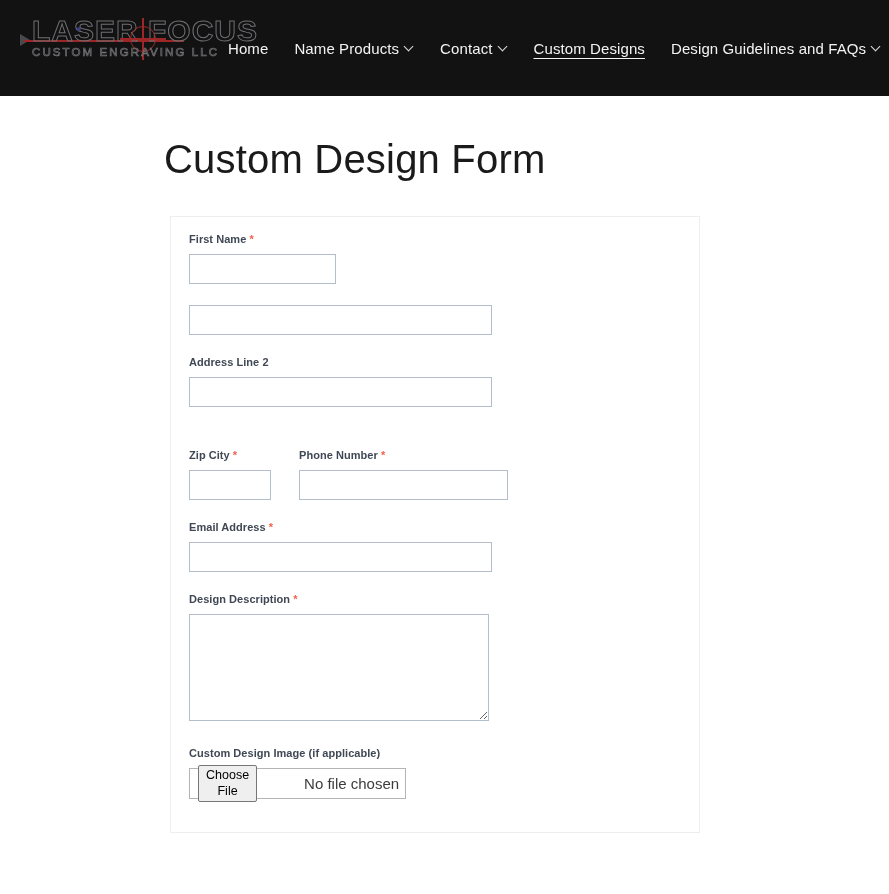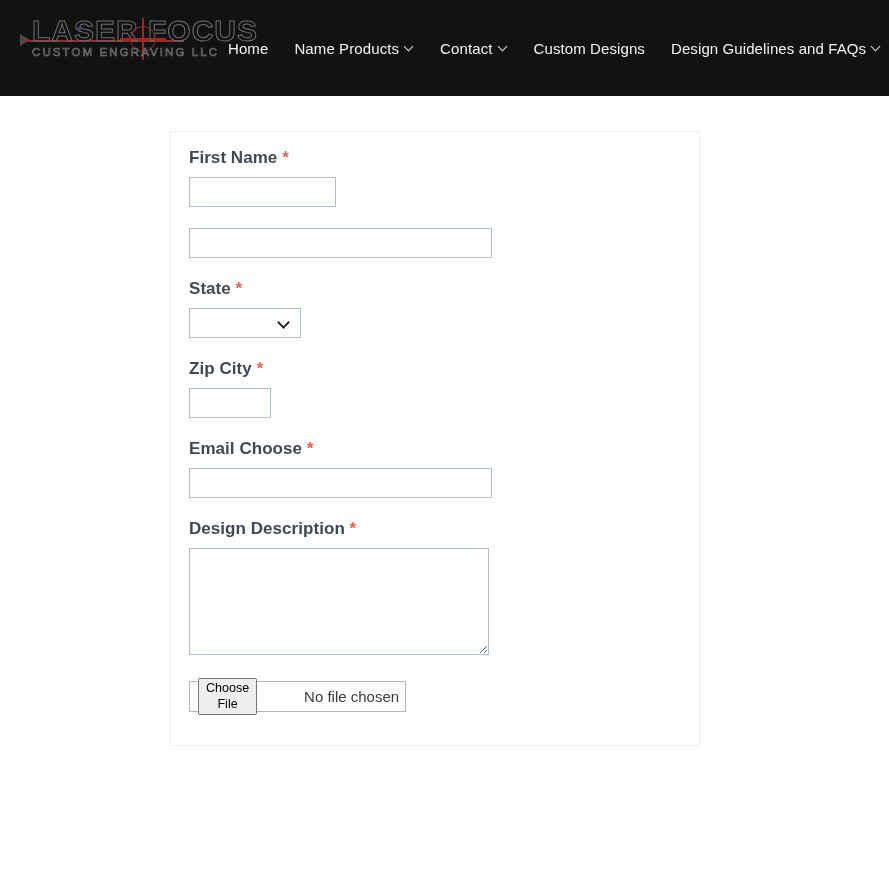--- a/index.html
+++ b/index.html
@@ -119,20 +119,21 @@
     display: flex;
     align-items: center;
     gap: 6px;
     color: #f3f3f3;
     font-size: 15px;
     letter-spacing: 0.1px;
     cursor: pointer;
     white-space: nowrap;
   }
   .nav-item.active .nav-label {
+    text-decoration: underline;
     text-underline-offset: 4px;
     text-decoration-thickness: 1px;
   }
   .chev {
     display: inline-block;
     width: 9px;
     height: 9px;
     position: relative;
     top: -2px;
   }
@@ -176,21 +177,21 @@
     margin: 35px 0 0 170px;
     width: 530px;
     border: 1px solid #eceef1;
     background: #ffffff;
     padding: 16px 18px 20px 18px;
   }
 
   .field { margin-bottom: 13px; }
   .field-label {
     display: block;
-    font-size: 17px;
+    font-size: 11px;
     font-weight: bold;
     color: #3f4854;
     margin: 0 0 9px 0;
     letter-spacing: 0.05px;
   }
   .req { color: #f0604d; font-weight: bold; }
 
   .txt {
     display: block;
     height: 30px;
@@ -340,65 +341,66 @@
         <circle cx="8.6" cy="8.6" r="6.1" stroke="#f2f2f2" stroke-width="1.3"></circle>
         <line x1="13.1" y1="13.1" x2="18" y2="18" stroke="#f2f2f2" stroke-width="1.3"></line>
       </svg>
     </span>
 
   </div>
 </div>
 
 <div class="page">
 
+  <h1 class="page-title">Custom Design Form</h1>
 
   <form class="form-card">
 
     <div class="row gap-md">
       <div class="col-left">
         <label class="field-label"><span>First Name</span> <span class="req">*</span></label>
         <input class="txt w-first" type="text" placeholder="" style="">
       </div>
     </div>
 
     <div class="field gap-md">
       <input class="txt w-full" type="text" placeholder="" style="">
     </div>
 
+    <div class="field gap-md">
+      <label class="field-label">Address Line 2</label>
+      <input class="txt w-full" type="text" placeholder="" style="">
+    </div>
 
     <div class="row gap-md">
-      <div>
-        <label class="field-label"><span>State</span> <span class="req">*</span></label>
-        <div class="sel-wrap">
-          <select class="sel">
-            <option></option>
-          </select>
-          <span class="sel-arrow"></span>
-        </div>
-      </div>
     </div>
 
     <div class="row gap-md">
       <div style="width:110px">
         <label class="field-label"><span>Zip City</span> <span class="req">*</span></label>
         <input class="txt w-zip" type="text" placeholder="" style="">
       </div>
+      <div>
+        <label class="field-label"><span>Phone Number</span> <span class="req">*</span></label>
+        <input class="txt w-phone" type="text" placeholder="" style="">
+      </div>
     </div>
 
     <div class="field gap-md">
-      <label class="field-label"><span>Email Choose</span> <span class="req">*</span></label>
+      <label class="field-label"><span>Email Address</span> <span class="req">*</span></label>
       <input class="txt w-email" type="text" placeholder="" style="">
     </div>
 
     <div class="field gap-lg">
       <label class="field-label"><span>Design Description</span> <span class="req">*</span></label>
       <textarea class="ta" placeholder="" style=""></textarea>
     </div>
 
     <div class="field">
+      <label class="field-label">Custom Design Image (if applicable)</label>
       <div class="filewrap">
         <button type="button" class="file-btn">Choose File</button>
         <span class="file-status">No file chosen</span>
       </div>
     </div>
 
   </form>
 </div>
 
 </body></html>

